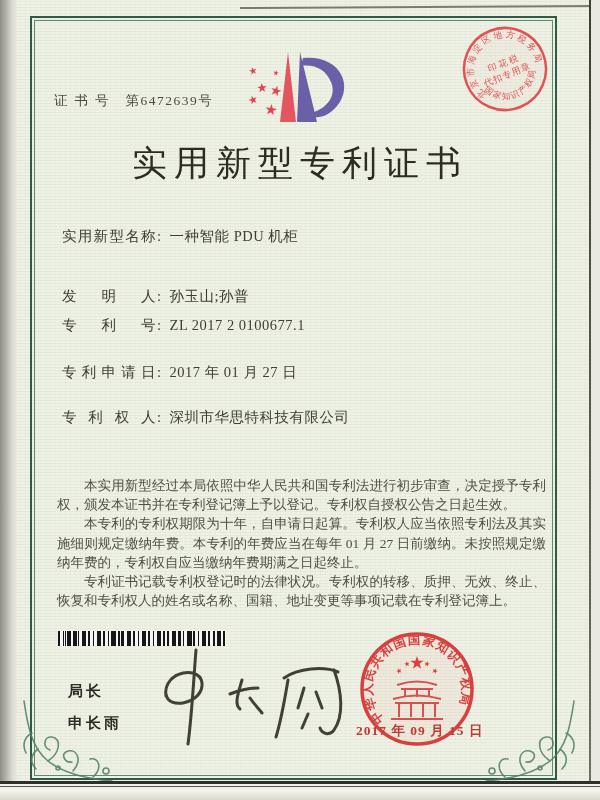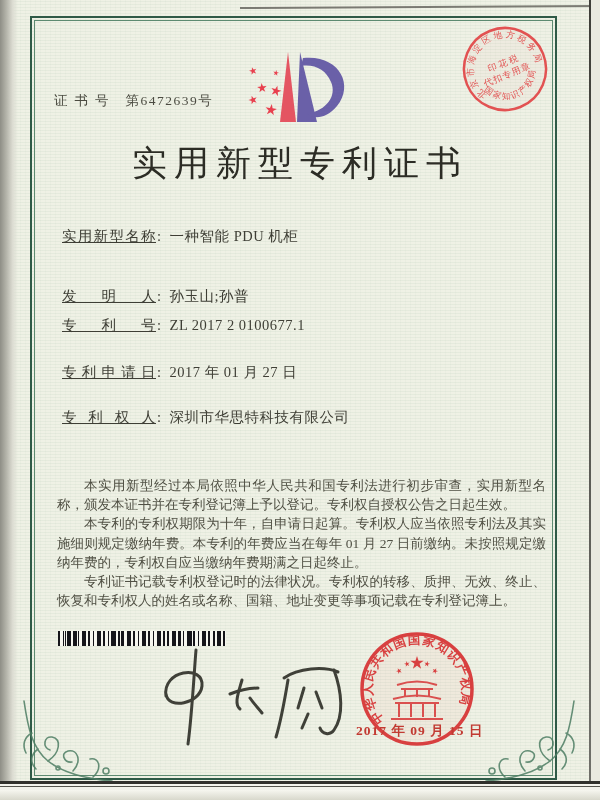--- a/index.html
+++ b/index.html
@@ -32,21 +32,21 @@
   .cert-no{position:absolute;left:54px;top:56px;font-size:13.5px;color:#4b4b41;white-space:nowrap;margin-top:36px;}
   .cert-no .lbl{letter-spacing:7px;}
   .cert-no .num{margin-left:10px;letter-spacing:1.5px;}
 
   .logo{position:absolute;left:233px;top:44px;}
 
   .title{position:absolute;left:0;top:140px;width:600px;margin:0;text-align:center;
         font-size:35px;font-weight:500;letter-spacing:7px;color:#2c2c25;}
 
   .field{position:absolute;left:62px;font-size:14.5px;color:#3e3e35;white-space:nowrap;letter-spacing:.5px;}
-  .f-label{display:inline-block;width:94px;text-align:justify;text-align-last:justify;text-decoration:underline;}
+  .f-label{display:inline-block;width:94px;text-align:justify;text-align-last:justify;}
   .f-colon{margin:0 8px 0 1px;}
   .row-0{top:227px;} .row-1{top:287px;} .row-2{top:316px;}
   .row-3{top:363px;} .row-4{top:408px;} .row-5{top:452px;}
 
   .paras{position:absolute;left:57px;top:476px;width:489px;font-size:13.5px;line-height:19.2px;
         color:#505044;text-align:justify;}
   .paras p{margin:0;text-indent:2em;}
 
   .barcode{position:absolute;left:58px;top:631px;width:168px;height:15px;background-color:#f6f6ef;
         background-image:
@@ -141,27 +141,31 @@
     <span class="f-label">专利号</span><span class="f-colon">:</span><span class="f-value">ZL 2017 2 0100677.1</span>
   </div>
   <div class="field row-3">
     <span class="f-label">专利申请日</span><span class="f-colon">:</span><span class="f-value">2017 年 01 月 27 日</span>
   </div>
   <div class="field row-4">
     <span class="f-label">专利权人</span><span class="f-colon">:</span><span class="f-value">深圳市华思特科技有限公司</span>
   </div>
 
   <div class="paras">
-    <p>本实用新型经过本局依照中华人民共和国专利法进行初步审查，实用新型名称，颁发本证书并在专利登记簿上予以登记。专利权自授权公告之日起生效。</p>
+    <p>本实用新型经过本局依照中华人民共和国专利法进行初步审查，决定授予专利权，颁发本证书并在专利登记簿上予以登记。专利权自授权公告之日起生效。</p>
     <p>本专利的专利权期限为十年，自申请日起算。专利权人应当依照专利法及其实施细则规定缴纳年费。本专利的年费应当在每年 01 月 27 日前缴纳。未按照规定缴纳年费的，专利权自应当缴纳年费期满之日起终止。</p>
     <p>专利证书记载专利权登记时的法律状况。专利权的转移、质押、无效、终止、恢复和专利权人的姓名或名称、国籍、地址变更等事项记载在专利登记簿上。</p>
   </div>
 
   <div class="barcode"></div>
 
+  <div class="director">
+    <div class="d-title">局长</div>
+    <div class="d-name">申长雨</div>
+  </div>
 
   <svg class="signature" width="240" height="105" viewBox="0 0 240 105">
     <g stroke="#3f4038" fill="none" stroke-width="3" stroke-linecap="round">
       <path d="M58,6 C56,30 54,70 50,100"></path>
       <path d="M28,52 C24,26 66,20 64,42 C62,60 30,66 28,50"></path>
       <path d="M104,36 C100,50 96,60 102,65"></path>
       <path d="M92,50 C102,46 112,44 120,44"></path>
       <path d="M112,54 C116,60 121,65 124,69"></path>
       <path d="M150,36 C146,60 142,80 138,93"></path>
       <path d="M146,34 C160,24 186,22 200,28"></path>

